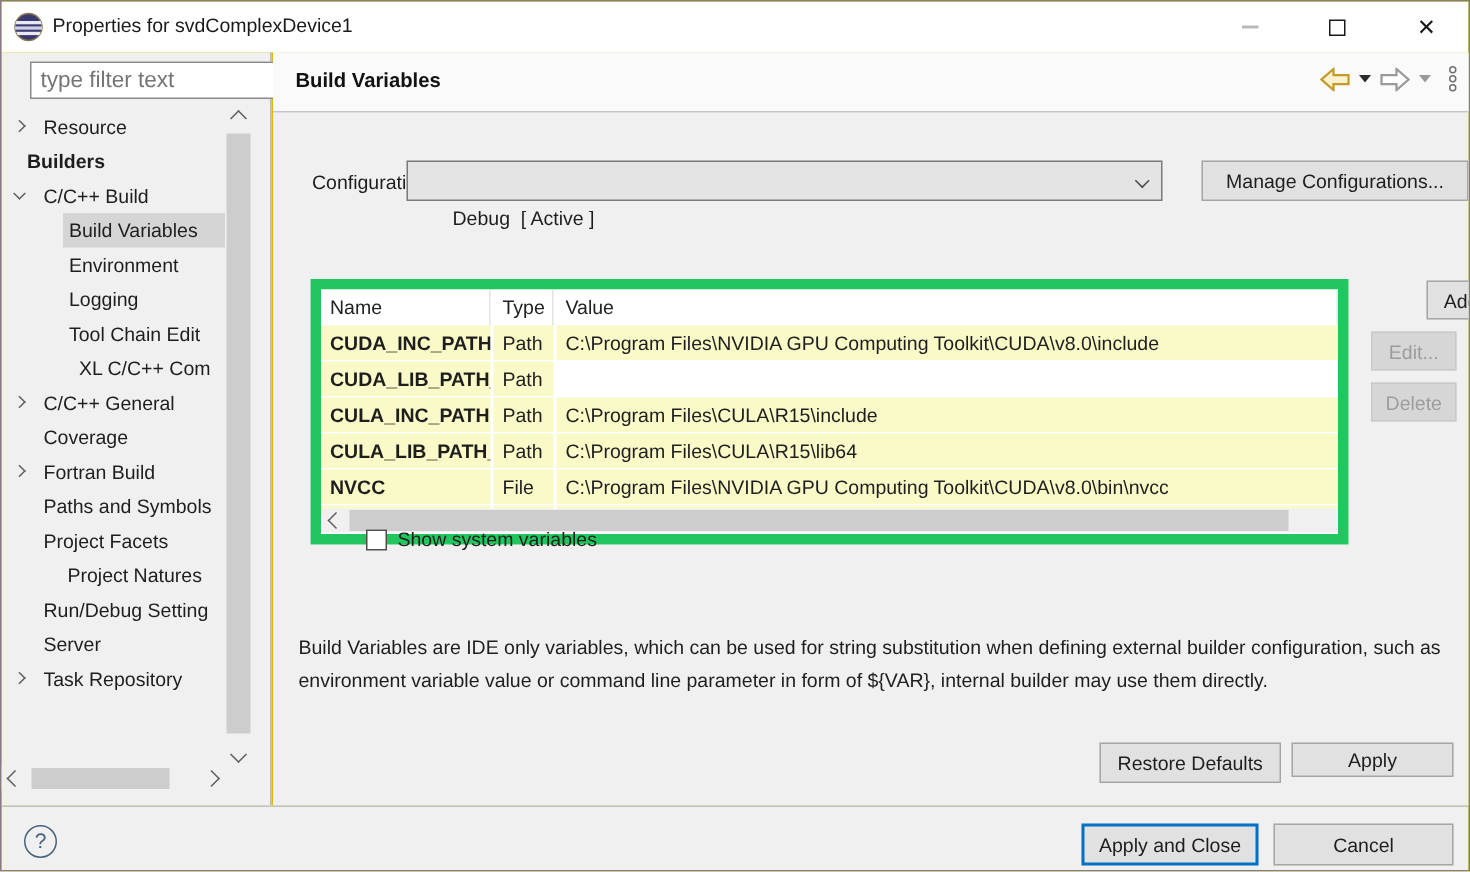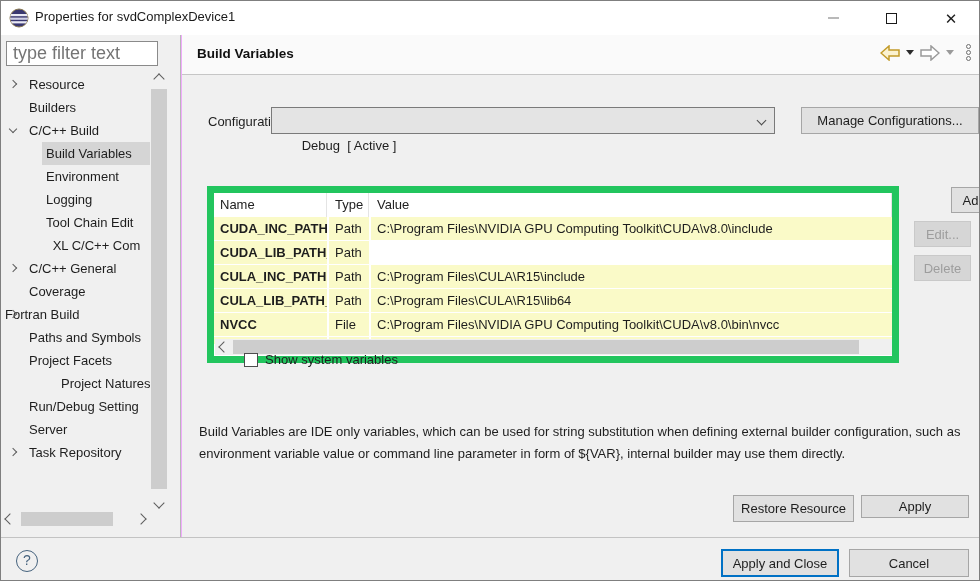--- a/index.html
+++ b/index.html
@@ -1,34 +1,34 @@
 <!DOCTYPE html>
 <html><head>
 <meta charset="utf-8">
 <style>
   * { margin:0; padding:0; box-sizing:border-box; }
   html,body { width:980px; height:581px; }
   body { font-family:"Liberation Sans", sans-serif; font-size:13px; color:#1e1e1e; background:#f0f0f0; }
-  .window { position:relative; width:980px; height:581px; background:#f0abfc; border:1px solid #7f7f7f; overflow:hidden; }
+  .window { position:relative; width:980px; height:581px; background:#eab308; border:1px solid #7f7f7f; overflow:hidden; }
 
   
   .titlebar { position:absolute; left:0; top:0; width:100%; height:34px; background:#ffffff; }
   .app-icon { position:absolute; left:8px; top:7px; width:20px; height:20px; }
   .title-text { position:absolute; left:34px; top:8px; font-size:13px; color:#1a1a1a; white-space:nowrap; }
   .win-btn { position:absolute; top:0; width:44px; height:34px; display:flex; align-items:center; justify-content:center; }
   .btn-min  { left:810px; }
   .btn-max  { left:868px; }
   .btn-close{ left:928px; }
   .min-glyph { width:11px; height:2px; background:#b9b9b9; }
   .max-glyph { width:11px; height:11px; border:1.4px solid #1a1a1a; }
   .close-glyph { font-size:15px; color:#1a1a1a; line-height:1; }
 
   
   .sidebar { position:absolute; left:0; top:34px; width:180px; height:502px; background:#f0f0f0; border-right:1px solid #b8b8b8; }
-  .filter-box { position:absolute; left:5px; top:6px; width:152px; height:25px; background:#fff; border:1px solid #8a8a8a; font-family:"Liberation Sans",sans-serif; font-size:18px; color:#8a8a8a; padding:0 6px; }
+  .filter-box { position:absolute; left:19px; top:6px; width:164px; height:25px; background:#fff; border:1px solid #8a8a8a; font-family:"Liberation Sans",sans-serif; font-size:15px; color:#8a8a8a; padding:0 6px; }
   .tree { position:absolute; left:0; top:38px; width:150px; height:436px; overflow:hidden; }
   .tree-item { position:relative; height:23px; line-height:23px; white-space:nowrap; cursor:default; }
   .tree-label { display:inline-block; padding:0 4px; }
   .tree-item.selected .tree-label { background:#d5d5d5; padding-right:20px; }
   .chev { position:absolute; width:6px; height:6px; border-right:1.4px solid #5d5d5d; border-bottom:1.4px solid #5d5d5d; }
   .chev.collapsed { top:8px; transform:rotate(-45deg); }
   .chev.expanded  { top:7px; transform:rotate(45deg); }
 
   
   .vscroll { position:absolute; left:149px; top:36px; width:18px; height:440px; background:#f0f0f0; }
@@ -122,33 +122,33 @@
       </div>
     <div class="win-btn btn-close">
         <span class="close-glyph">✕</span>
       </div>
   </div>
 
   <div class="sidebar">
     <input class="filter-box" placeholder="type filter text" style="">
     <div class="tree">
         <div class="tree-item" style="padding-left: 24px;"><span class="chev collapsed" style="left: 9px;"></span><span class="tree-label">Resource</span></div>
-        <div class="tree-item" style="padding-left: 24px;"><span class="tree-label">Builders</span></div>
+        <div class="tree-item" style="padding-left: 13px; font-weight: bold;"><span class="tree-label">Builders</span></div>
         <div class="tree-item" style="padding-left: 24px;"><span class="chev expanded" style="left: 9px;"></span><span class="tree-label">C/C++ Build</span></div>
         <div class="tree-item selected" style="padding-left: 41px;"><span class="tree-label">Build Variables</span></div>
         <div class="tree-item" style="padding-left: 41px;"><span class="tree-label">Environment</span></div>
         <div class="tree-item" style="padding-left: 41px;"><span class="tree-label">Logging</span></div>
         <div class="tree-item" style="padding-left: 41px;"><span class="tree-label">Tool Chain Edit</span></div>
         <div class="tree-item" style="padding-left: 41px; text-align: center;"><span class="tree-label">XL C/C++ Com</span></div>
         <div class="tree-item" style="padding-left: 24px;"><span class="chev collapsed" style="left: 9px;"></span><span class="tree-label">C/C++ General</span></div>
         <div class="tree-item" style="padding-left: 24px;"><span class="tree-label">Coverage</span></div>
-        <div class="tree-item" style=""><span class="chev collapsed" style="left: 9px;"></span><span class="tree-label">Fortran Build</span></div>
+        <div class="tree-item" style="padding-left: 24px;"><span class="chev collapsed" style="left: 9px;"></span><span class="tree-label">Fortran Build</span></div>
         <div class="tree-item" style="padding-left: 24px;"><span class="tree-label">Paths and Symbols</span></div>
         <div class="tree-item" style="padding-left: 24px;"><span class="tree-label">Project Facets</span></div>
-        <div class="tree-item" style="padding-left: 28px; margin-left: 28px;"><span class="tree-label">Project Natures</span></div>
+        <div class="tree-item" style="padding-left: 40px;"><span class="tree-label">Project Natures</span></div>
         <div class="tree-item" style="padding-left: 24px;"><span class="tree-label">Run/Debug Setting</span></div>
         <div class="tree-item" style="padding-left: 24px;"><span class="tree-label">Server</span></div>
         <div class="tree-item" style="padding-left: 24px;"><span class="chev collapsed" style="left: 9px;"></span><span class="tree-label">Task Repository</span></div>
       </div>
 
     <div class="vscroll">
       <div class="sb-arrow arr-up"></div>
       <div class="thumb"></div>
       <div class="sb-arrow arr-down"></div>
     </div>
@@ -234,21 +234,21 @@
     <button class="btn disabled edit-btn">Edit...</button>
     <button class="btn disabled delete-btn">Delete</button>
 
     <div class="checkbox-row">
       <div class="checkbox"></div>
       <span>Show system variables</span>
     </div>
 
     <div class="description">Build Variables are IDE only variables, which can be used for string substitution when defining external builder configuration, such as environment variable value or command line parameter in form of ${VAR}, internal builder may use them directly.</div>
 
-    <button class="btn restore-btn">Restore Resource</button>
+    <button class="btn restore-btn">Restore Defaults</button>
     <button class="btn apply-btn">Apply</button>
   </div>
 
   <div class="bottombar">
     <div class="help-icon">?</div>
     <button class="btn cancel-btn">Cancel</button>
     <button class="btn focused ok-btn">Apply and Close</button>
   </div>
 
 </div>

